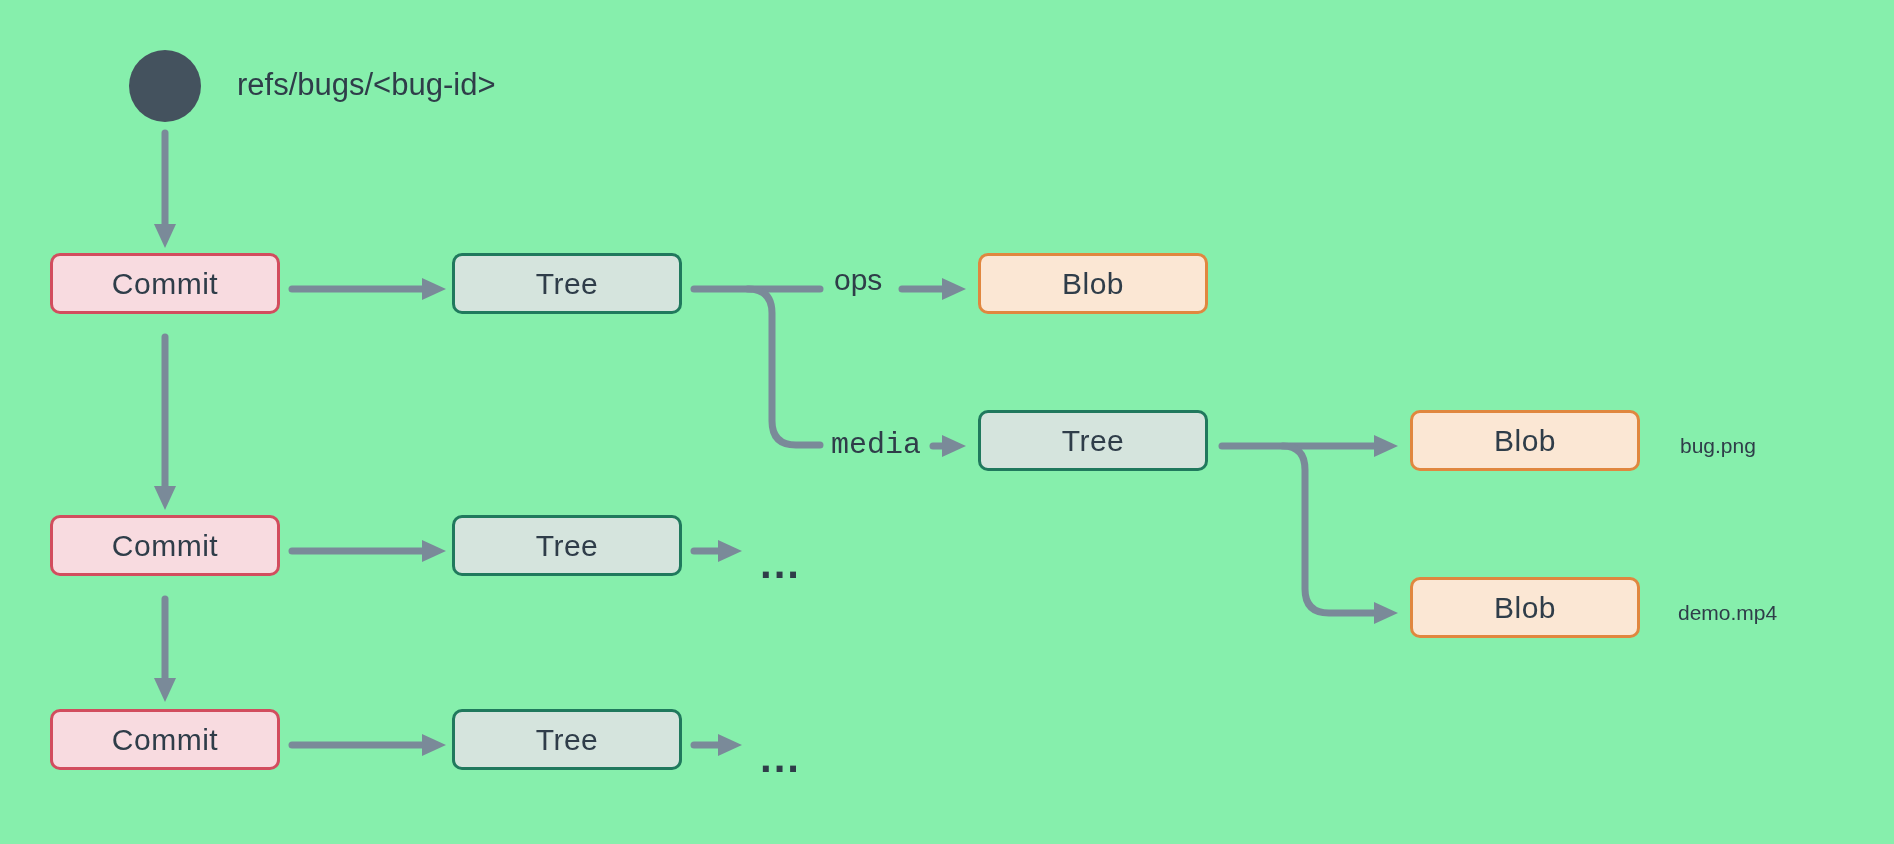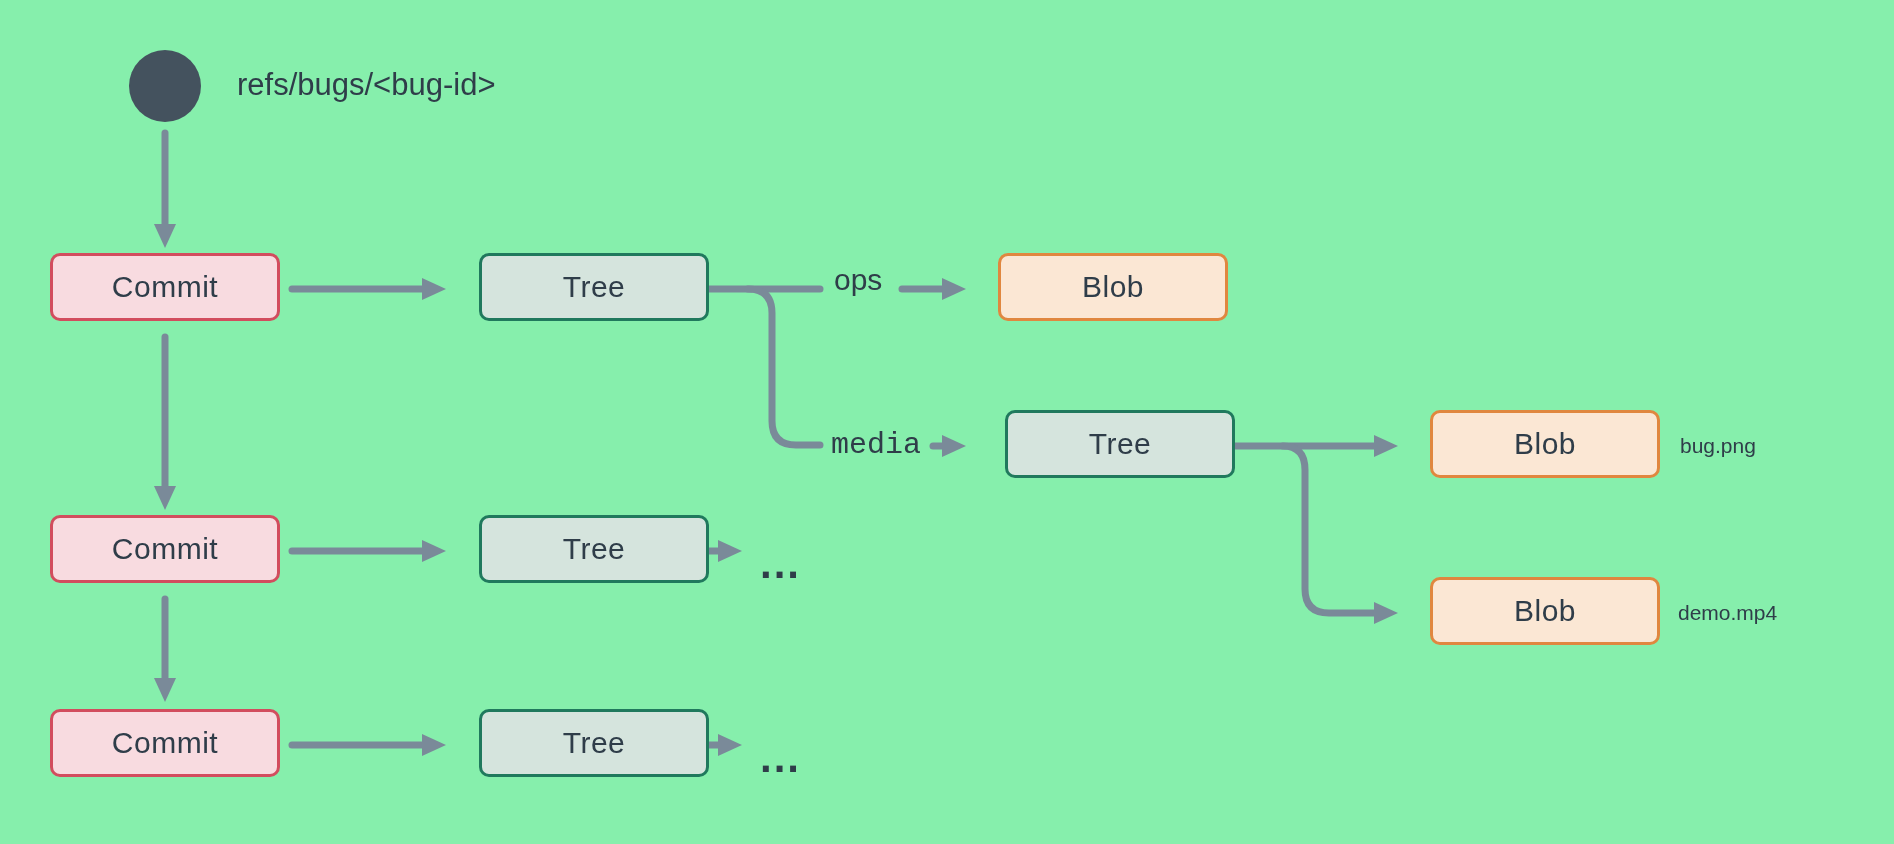--- a/index.html
+++ b/index.html
@@ -6,31 +6,31 @@
   .canvas {
     position:relative;
     width:1894px; height:844px;
     background:#86efac;
     font-family:"Liberation Sans", sans-serif;
     overflow:hidden;
   }
   svg.connectors { position:absolute; left:0; top:0; width:1894px; height:844px; }
   .node {
     position:absolute;
-    width:230px; height:68px;
+    width:230px; height:61px;
     border-radius:10px;
     border:3px solid transparent;
     box-sizing:border-box;
     display:flex; align-items:center; justify-content:center;
     font-size:30px; color:#2f3d49;
     letter-spacing:0.5px;
   }
   .commit { background:#f8dbe0; border-color:#d24d5e; }
-  .tree   { background:#d5e4dd; border-color:#20795d;margin-left:27px; }
-  .blob   { background:#fbe7d4; border-color:#e0873f;margin-left:20px; }
+  .tree   { background:#d5e4dd; border-color:#20795d; }
+  .blob   { background:#fbe7d4; border-color:#e0873f; }
   #commit1 { left:50px;  top:253px; }
   #tree1   { left:452px; top:253px; }
   #blob1   { left:978px; top:253px; }
   #tree2   { left:978px; top:410px; }
   #blob2   { left:1410px; top:410px; }
   #blob3   { left:1410px; top:577px; }
   #commit2 { left:50px;  top:515px; }
   #tree3   { left:452px; top:515px; }
   #commit3 { left:50px;  top:709px; }
   #tree4   { left:452px; top:709px; }

